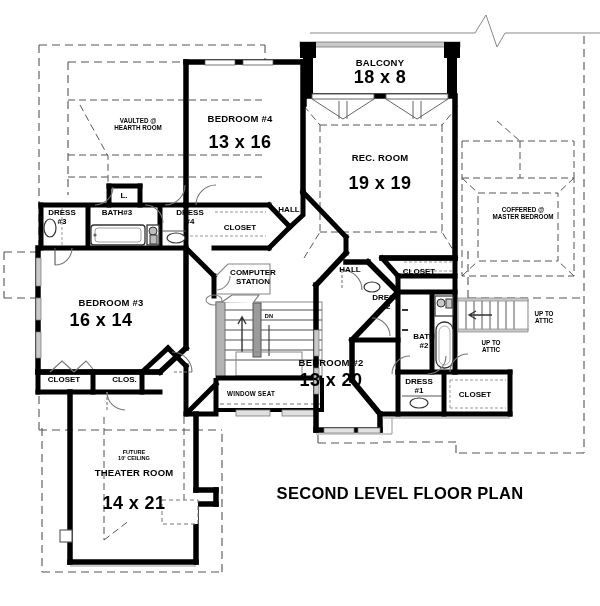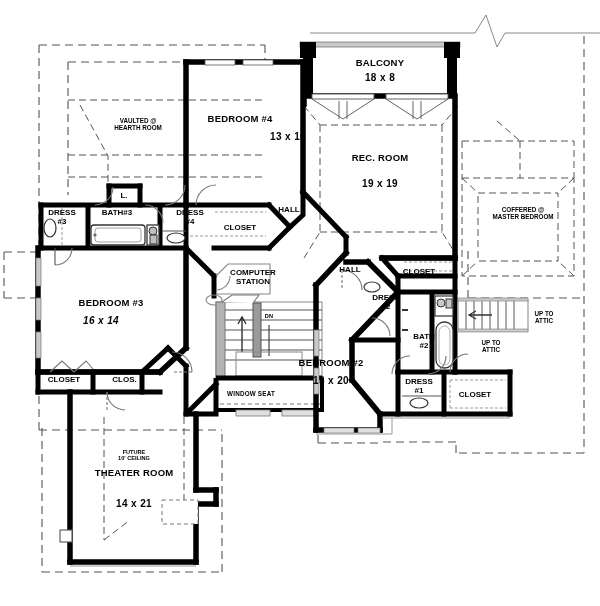--- a/index.html
+++ b/index.html
@@ -4,21 +4,21 @@
 <style>
   html,body{margin:0;padding:0;background:#ffffff;}
   body{width:600px;height:606px;overflow:hidden;
        font-family:"Liberation Sans",sans-serif;color:#000;}
   #plan{position:relative;width:516px;height:606px;background:#fff;}
   #plan svg{position:absolute;left:0;top:0;}
   .lbl{position:absolute;text-align:center;font-weight:bold;
        letter-spacing:0.2px;line-height:1.06;white-space:nowrap;
        transform:translate(-50%,-50%);}
   .room{font-size:9.5px;}
-  .dim{font-size:10px;letter-spacing:0.4px;}
+  .dim{font-size:18px;letter-spacing:0.4px;}
   .room-sm{font-size:8px;}
   .tiny{font-size:6.3px;}
   .micro{font-size:5.6px;}
   .title{font-size:16.5px;letter-spacing:0.3px;}
   .stack{position:absolute;transform:translate(-50%,-50%);text-align:center;
          font-weight:bold;white-space:nowrap;line-height:1.12;}
 </style>
 </head>
 <body>
 
@@ -378,27 +378,27 @@
     <path d="M196 566 H70"></path>
     <path d="M510 418 H382"></path>
   </g>
 
 </svg>
 
 <div class="lbl room" style="left:380px;top:63px;">BALCONY</div>
 <div class="lbl dim" style="left:380px;top:78px;">18 x 8</div>
 
 <div class="lbl room" style="left:240px;top:119px;">BEDROOM #4</div>
-<div class="lbl dim" style="left:240px;top:137px;margin-left:48px;">13 x 16</div>
+<div class="lbl dim" style="left:240px;top:143px;">13 x 16</div>
 
 <div class="lbl room" style="left:380px;top:158px;">REC. ROOM</div>
 <div class="lbl dim" style="left:380px;top:184px;">19 x 19</div>
 
 <div class="lbl room" style="left:101px;top:303px;padding-left:20px;">BEDROOM #3</div>
-<div class="lbl dim" style="left:101px;top:321px;font-style:italic;">16 x 14</div>
+<div class="lbl dim" style="left:101px;top:321px;">16 x 14</div>
 
 <div class="lbl room" style="left:331px;top:363px;">BEDROOM #2</div>
 <div class="lbl dim" style="left:331px;top:381px;">13 x 20</div>
 
 <div class="lbl room" style="left:134px;top:473px;">THEATER ROOM</div>
 <div class="lbl dim" style="left:134px;top:491px;margin-top:13px;">14 x 21</div>
 
 <div class="stack room-sm" style="left:62px;top:218px;">
   <div>DRESS</div>
   <div>#3</div>
@@ -468,14 +468,15 @@
   <div>ATTIC</div>
 </div>
 <div class="stack micro" style="left:134px;top:455px;">
   <div>FUTURE</div>
   <div>10' CEILING</div>
 </div>
 
 <div class="lbl tiny" style="left:251px;top:394px;">WINDOW SEAT</div>
 <div class="lbl micro" style="left:269px;top:317px;">DN</div>
 
+<div class="lbl title" style="left:400px;top:494px;">SECOND LEVEL FLOOR PLAN</div>
 
 </div>
 
 </body></html>

